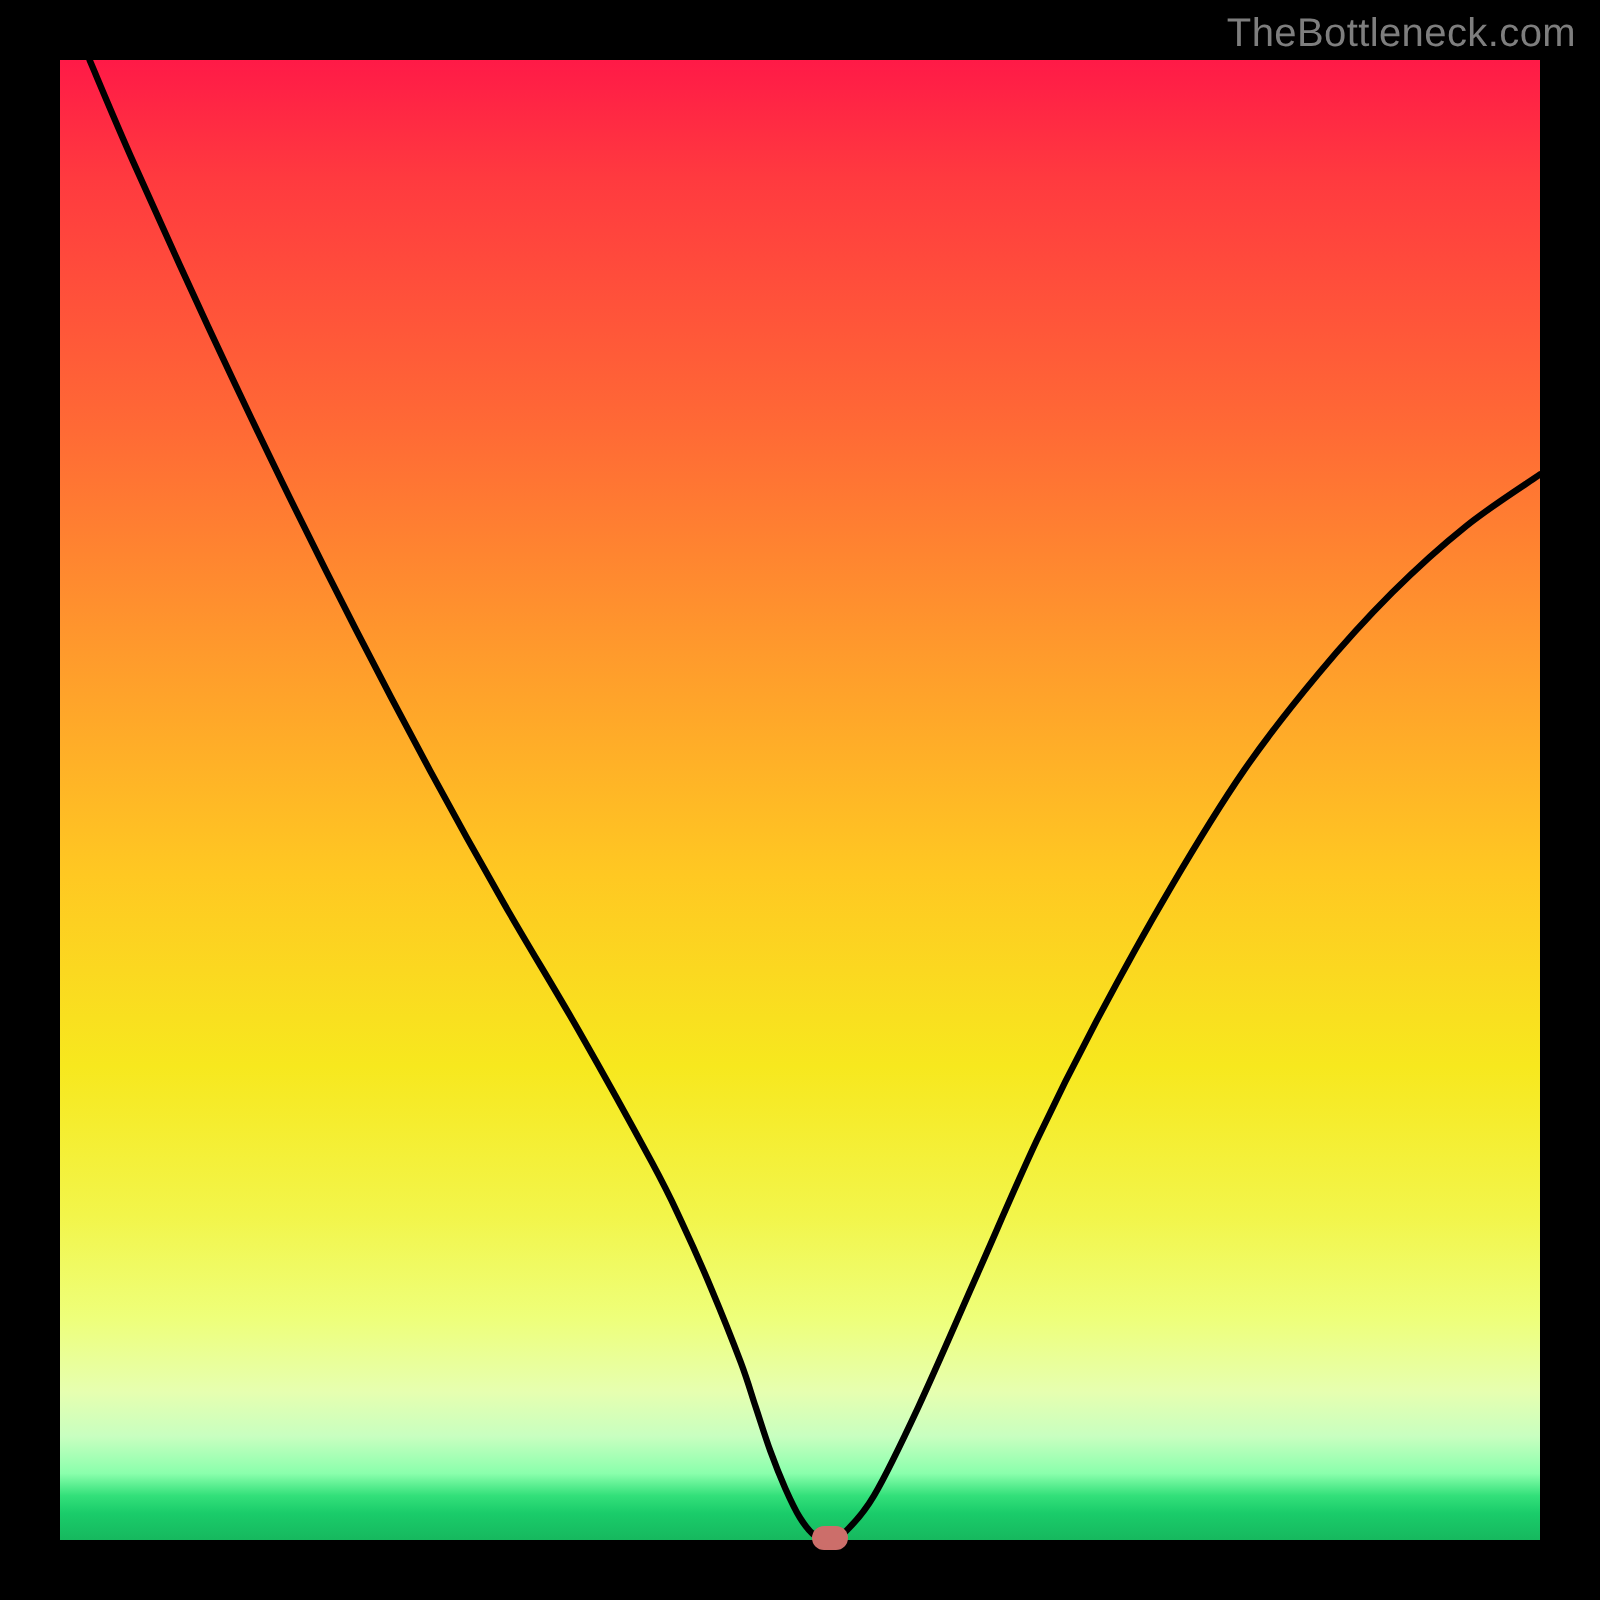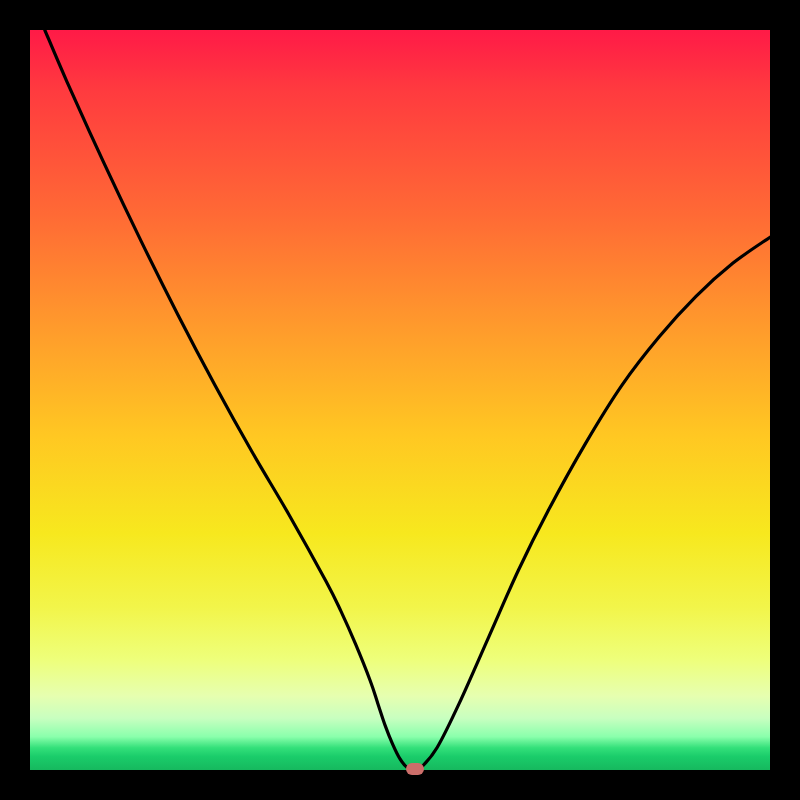--- a/index.html
+++ b/index.html
@@ -69,13 +69,14 @@
 </head>
 <body>
 
 <div class="frame">
   <div class="plot">
     <svg class="curve" viewBox="0 0 740 740" preserveAspectRatio="none">
       <path d="M 14.8 0 C 18.5 8.633333333333326, 27.133333333333333 29.599999999999948, 37 51.799999999999955 C 46.86666666666667 73.99999999999996, 61.666666666666664 106.68333333333338, 74 133.20000000000005 C 86.33333333333333 159.71666666666673, 98.66666666666667 185.61666666666665, 111 210.89999999999998 C 123.33333333333333 236.1833333333333, 135.66666666666666 260.85, 148 284.90000000000003 C 160.33333333333334 308.95000000000005, 172.66666666666666 332.3833333333333, 185 355.2 C 197.33333333333334 378.01666666666665, 209.66666666666666 400.2166666666667, 222 421.8 C 234.33333333333334 443.3833333333333, 246.66666666666666 463.11666666666673, 259 484.70000000000005 C 271.3333333333333 506.28333333333336, 287.3666666666667 535.2666666666667, 296 551.3 C 304.6333333333333 567.3333333333333, 305.8666666666667 570.4166666666666, 310.8 580.9 C 315.73333333333335 591.3833333333333, 320.6666666666667 602.4833333333333, 325.6 614.2 C 330.53333333333336 625.9166666666667, 336.70000000000005 641.3333333333334, 340.40000000000003 651.2 C 344.1 661.0666666666667, 345.3333333333333 666, 347.79999999999995 673.4 C 350.2666666666666 680.8, 352.73333333333335 688.8166666666667, 355.2 695.6 C 357.66666666666663 702.3833333333333, 360.1333333333333 708.5500000000001, 362.59999999999997 714.1 C 365.0666666666666 719.65, 367.5333333333333 724.9533333333334, 370 728.9 C 372.4666666666667 732.8466666666666, 374.9333333333334 735.93, 377.40000000000003 737.78 C 379.8666666666667 739.63, 382.33333333333337 740.2466666666667, 384.8 740 C 387.26666666666665 739.7533333333333, 388.50000000000006 740, 392.20000000000005 736.3 C 395.90000000000003 732.5999999999999, 400.83333333333337 728.2833333333333, 407.00000000000006 717.8 C 413.16666666666674 707.3166666666666, 420.56666666666666 691.9, 429.2 673.4 C 437.8333333333333 654.9, 448.93333333333334 629, 458.8 606.8 C 468.6666666666667 584.5999999999999, 478.53333333333336 561.1666666666667, 488.40000000000003 540.2 C 498.2666666666667 519.2333333333333, 506.9 501.9666666666667, 518 481 C 529.1 460.0333333333333, 542.6666666666666 435.3666666666667, 555 414.4 C 567.3333333333334 393.4333333333333, 579.6666666666666 373.0833333333333, 592 355.2 C 604.3333333333334 337.31666666666666, 616.6666666666666 321.90000000000003, 629 307.1 C 641.3333333333334 292.3, 653.6666666666666 278.73333333333335, 666 266.4 C 678.3333333333334 254.06666666666663, 690.6666666666666 242.9666666666666, 703 233.09999999999997 C 715.3333333333334 223.23333333333332, 733.8333333333334 211.5166666666667, 740 207.20000000000005" fill="none" stroke="#000000" stroke-width="3.2" stroke-linecap="round" stroke-linejoin="round"></path>
     </svg>
     <div class="marker" style="left: 375.8px; top: 733px; background: rgb(204, 110, 106);"></div>
   </div>
+  <div class="watermark">TheBottleneck.com</div>
 </div>
 
 </body></html>

